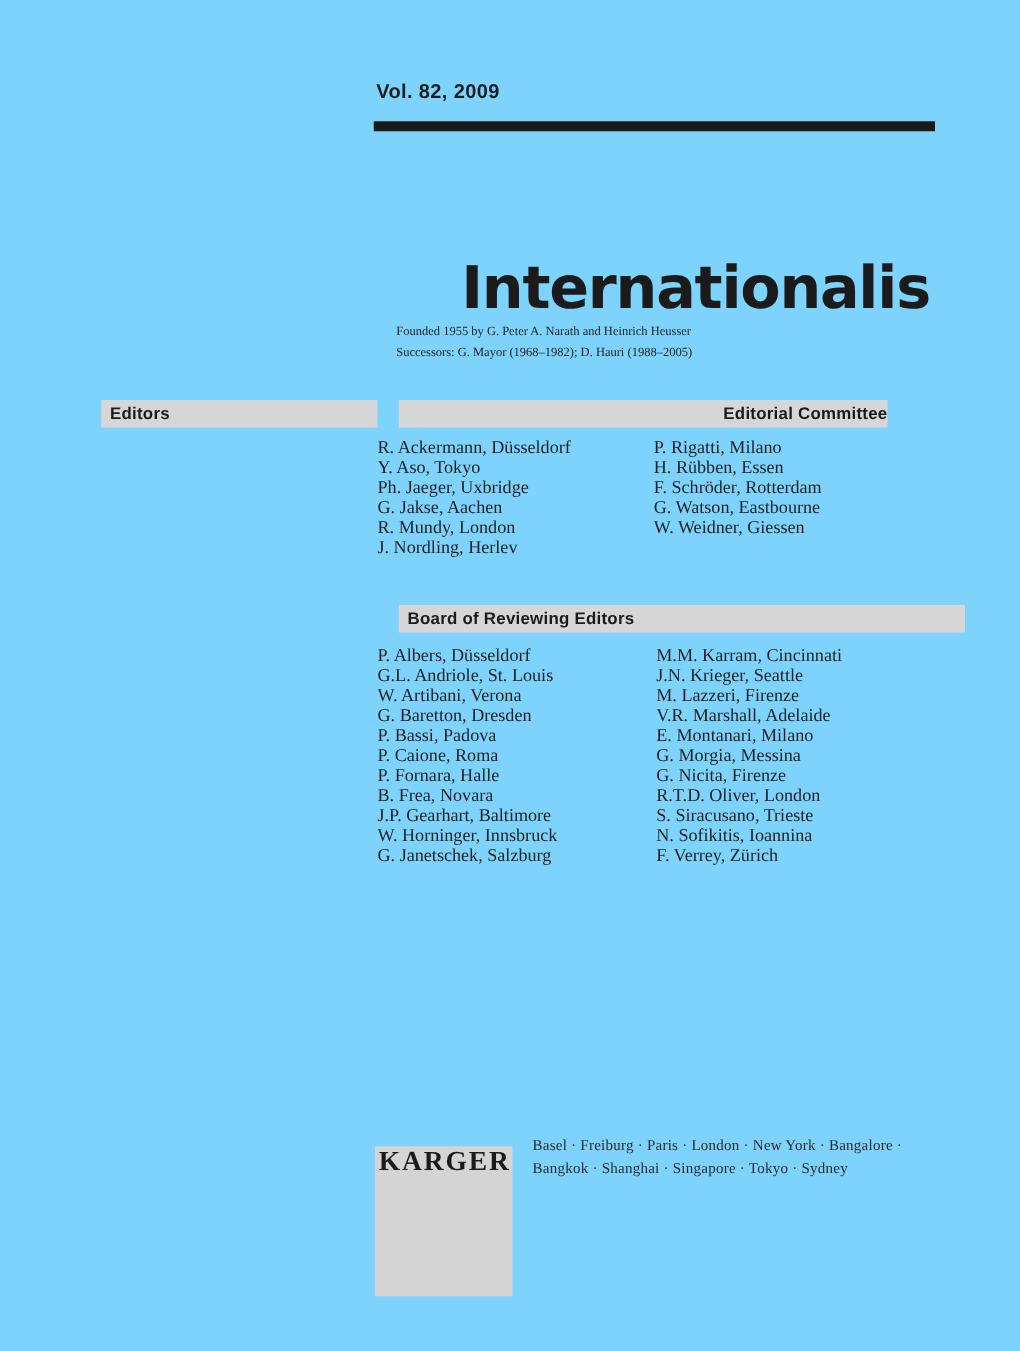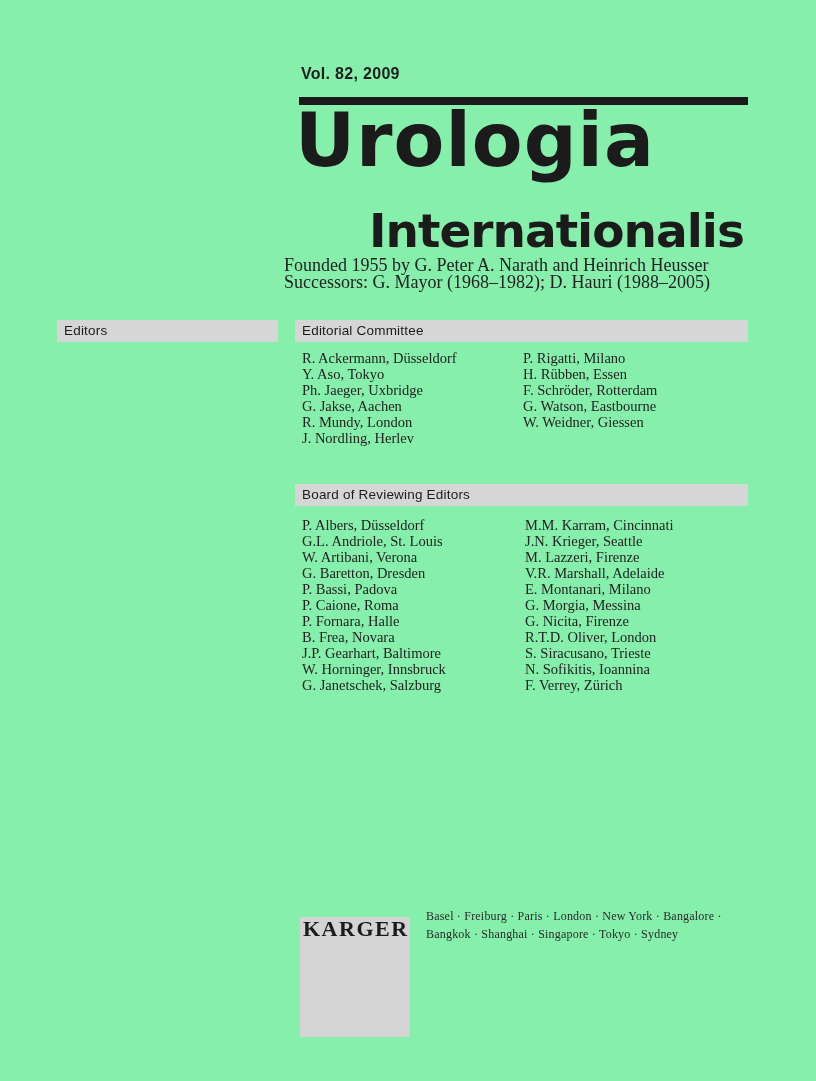--- a/index.html
+++ b/index.html
@@ -1,20 +1,20 @@
 <!DOCTYPE html>
 <html style="--heading-bar-gray: #d6d6d6; --logo-box-gray: #d4d4d4; --rule-black: #1a1a1a; --text: #1e1e1e;"><head>
 <meta charset="utf-8">
 <style>
   html, body { margin: 0; padding: 0; background: #888; }
   .page {
     position: relative;
     width: 816px; height: 1081px;
     margin: 0 auto;
-    background: #86efac;
+    background: #7dd3fc;
     font-family: "Liberation Serif", serif;
     color: var(--text, #1e1e1e);
     overflow: hidden;
   }
   .abs { position: absolute; }
 
   .vol-line {
     left: 301px; top: 66px;
     font-family: "Liberation Sans", sans-serif;
     font-weight: bold; font-size: 16px; line-height: 1;
@@ -30,37 +30,38 @@
     font-weight: bold; font-size: 74px; line-height: 1;
     letter-spacing: 1px; color: #1b1b1b;
   }
   .title-2 {
     left: 369px; top: 207px;
     font-family: "DejaVu Sans", sans-serif;
     font-weight: bold; font-size: 47px; line-height: 1;
     letter-spacing: -1px; color: #1b1b1b;
   }
   .founded-block {
-    left: 284px; top: 257px;
-    font-size: 18px; line-height: 17px;
+    left: 317px; top: 257px;
+    font-size: 10px; line-height: 17px;
     color: #222;
   }
 
   .section-bar {
     height: 22px;
     background: var(--heading-bar-gray, #d6d6d6);
     font-family: "Liberation Sans", sans-serif;
-    font-weight: normal; font-size: 13.5px; line-height: 22px;
+    font-weight: bold; font-size: 13.5px; line-height: 22px;
     letter-spacing: 0.2px;
     color: #1b1b1b;
     padding-left: 7px;
     box-sizing: border-box;
+    margin-left: 24px;
   }
   .bar-editors   { left: 57px;  top: 320px; width: 221px; }
-  .bar-committee { left: 295px; top: 320px; width: 453px; }
+  .bar-committee { left: 295px; top: 320px; width: 391px; text-align: right; }
   .bar-board     { left: 295px; top: 484px; width: 453px; }
 
   .name-list {
     font-size: 14.5px; line-height: 16px;
     white-space: pre;
     color: #222;
   }
   .editors-list   { left: 62px;  top: 350px; }
   .committee-col1 { left: 302px; top: 350px; }
   .committee-col2 { left: 523px; top: 350px; }
@@ -87,21 +88,20 @@
 </style>
 </head>
 <body>
 
 <div class="page">
 
   <div class="abs vol-line">Vol. 82, 2009</div>
 
   <div class="abs top-rule"></div>
 
-  <div class="abs title-1">Urologia</div>
   <div class="abs title-2">Internationalis</div>
 
   <div class="abs founded-block">
     <div>Founded 1955 by G. Peter A. Narath and Heinrich Heusser</div>
     <div>Successors: G. Mayor (1968–1982); D. Hauri (1988–2005)</div>
   </div>
 
   <div class="abs section-bar bar-editors">
     <span>Editors</span>
   </div>

